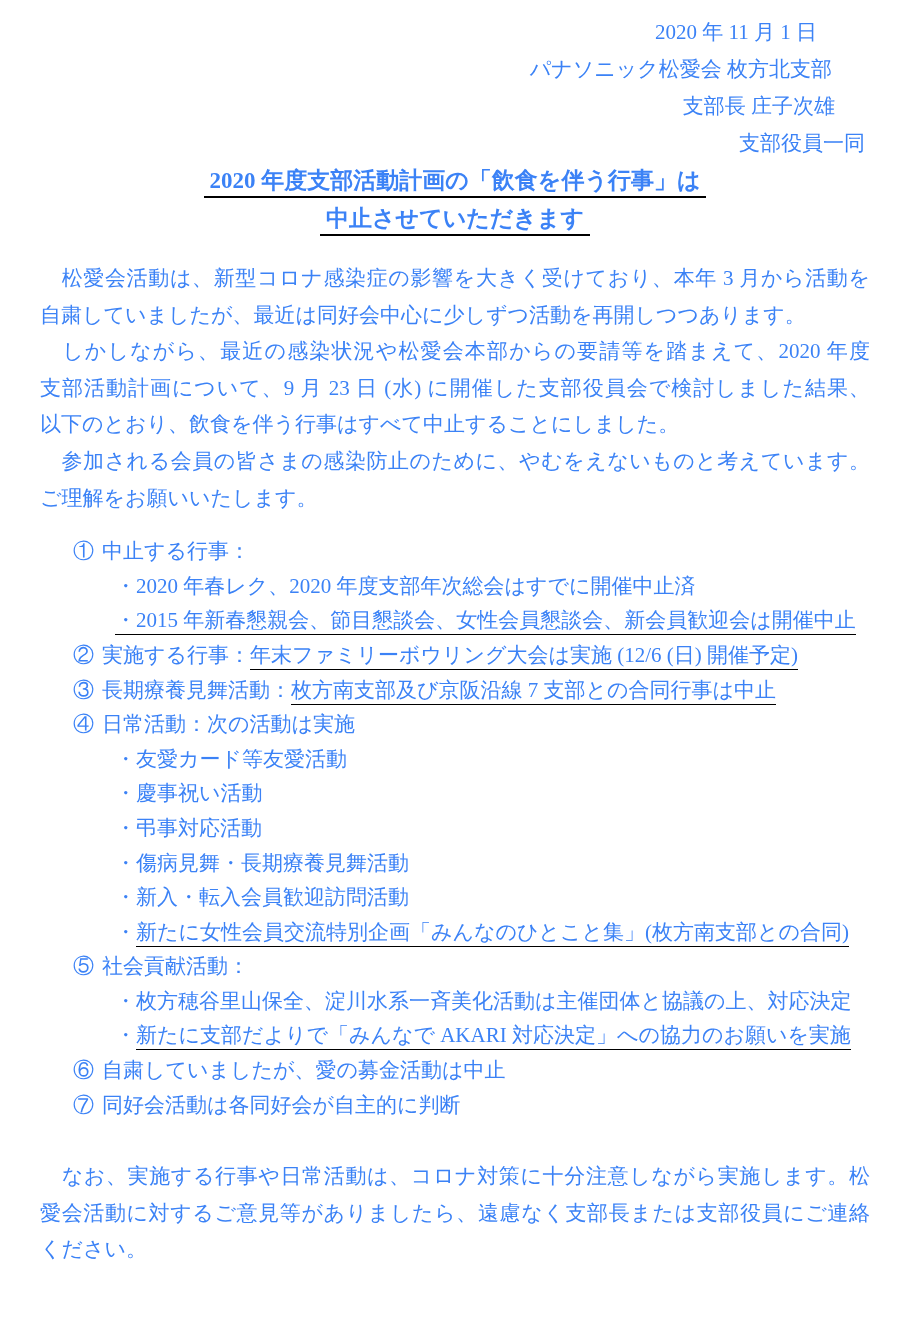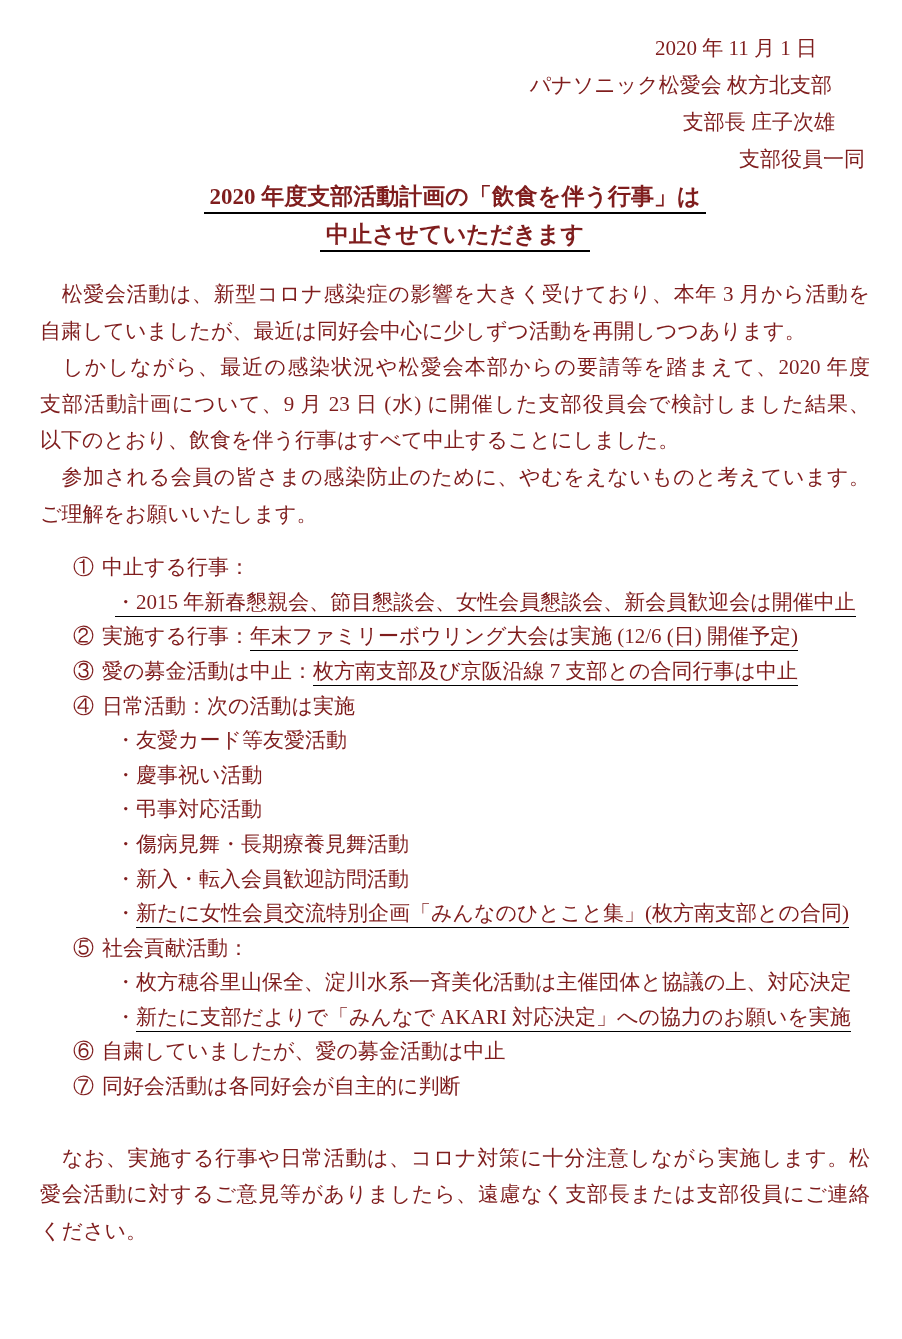--- a/index.html
+++ b/index.html
@@ -6,23 +6,23 @@
     margin: 0;
     padding: 0;
     background: #ffffff;
   }
   .page {
     position: relative;
     width: 902px;
     height: 1339px;
     box-sizing: border-box;
     background: #ffffff;
-    color: #7f1d1d;
+    color: #3b82f6;
     font-family: "Liberation Serif", "DejaVu Serif", serif;
-    padding: 30px 32px 0 40px;
+    padding: 14px 32px 0 40px;
     overflow: hidden;
   }
   
   .hline {
     font-size: 21px;
     line-height: 37px;
     text-align: right;
     white-space: nowrap;
   }
   
@@ -93,29 +93,32 @@
     <div class="bline fill">　参加される会員の皆さまの感染防止のために、やむをえないものと考えています。</div>
     <div class="bline">ご理解をお願いいたします。</div>
   </div>
 
   <div class="list-block">
 
     <div class="li">
       <span class="num">①</span><span>中止する行事：</span>
     </div>
     <div class="lb">
+      <span>・2020 年春レク、2020 年度支部年次総会はすでに開催中止済</span>
+    </div>
+    <div class="lb">
       <span class="u">・2015 年新春懇親会、節目懇談会、女性会員懇談会、新会員歓迎会は開催中止</span>
     </div>
 
     <div class="li">
       <span class="num">②</span><span>実施する行事：</span><span class="u">年末ファミリーボウリング大会は実施 (12/6 (日) 開催予定)</span>
     </div>
 
     <div class="li">
-      <span class="num">③</span><span>愛の募金活動は中止：</span><span class="u">枚方南支部及び京阪沿線 7 支部との合同行事は中止</span>
+      <span class="num">③</span><span>長期療養見舞活動：</span><span class="u">枚方南支部及び京阪沿線 7 支部との合同行事は中止</span>
     </div>
 
     <div class="li">
       <span class="num">④</span><span>日常活動：次の活動は実施</span>
     </div>
     <div class="lb">
       <span>・友愛カード等友愛活動</span>
     </div>
     <div class="lb">
       <span>・慶事祝い活動</span>

